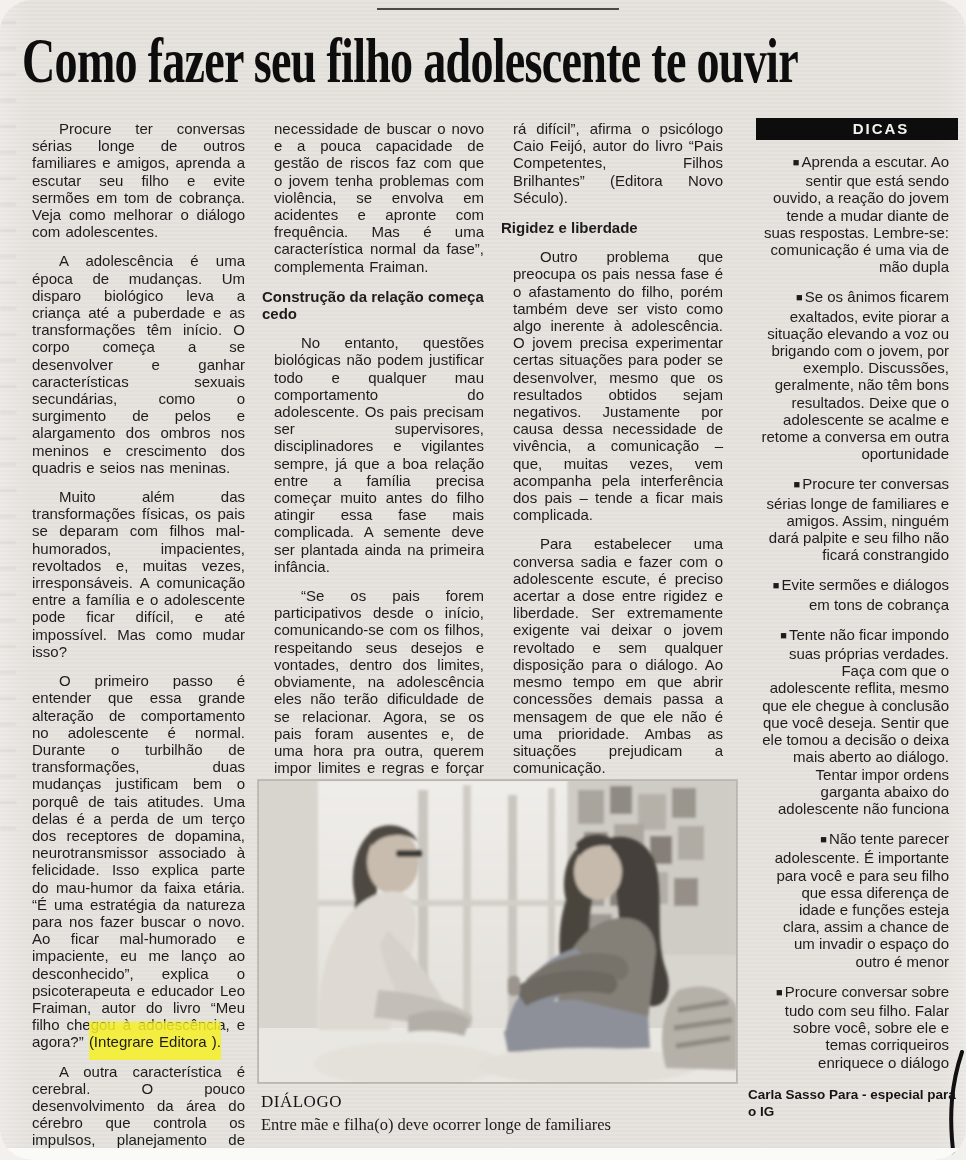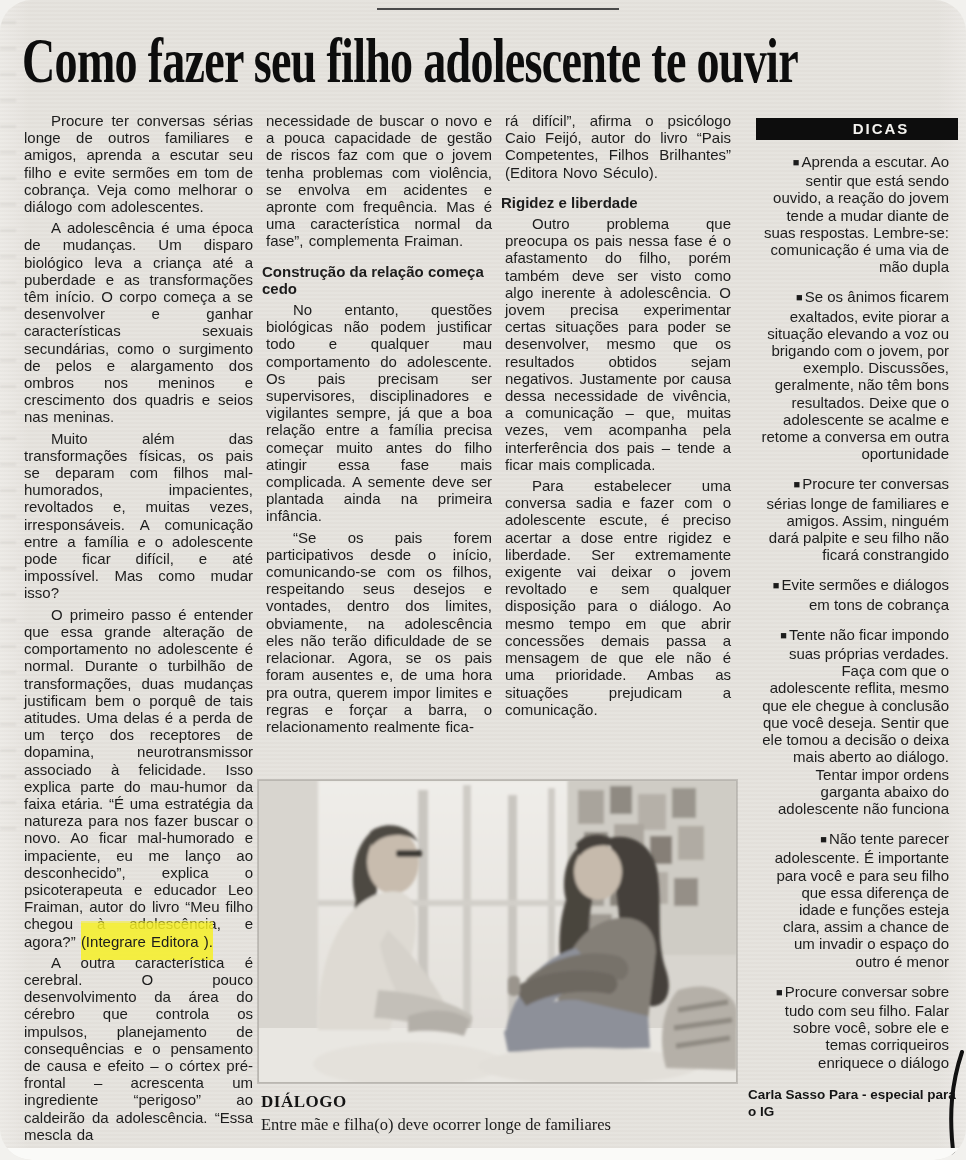--- a/index.html
+++ b/index.html
@@ -20,21 +20,21 @@
     font-family:"Liberation Serif", serif;font-weight:700;font-size:64px;
     letter-spacing:-1px;color:#0d0d0d;
     transform:scaleX(0.72);transform-origin:left top;
   }
   .col{position:absolute;overflow:hidden;}
   .col-1{left:20px;top:108px;width:237px;height:1050px;}
   .col-2{left:262px;top:108px;width:234px;height:668px;}
   .col-3{left:501px;top:108px;width:234px;height:668px;}
   .col-4{left:748px;top:112px;width:214px;height:970px;}
   .col p{
-    margin:4px;font-size:15px;line-height:17.2px;text-align:justify;
+    margin:12px;font-size:15px;line-height:17.2px;text-align:justify;
     text-indent:27px;color:#1c1c1c;word-spacing:1px;
   }
   .col p.cont{text-indent:0;}
   .subhead{
     margin:13px 0 3px 0 !important;font-weight:700;font-size:15.5px;
     line-height:18px;text-align:left !important;text-indent:0 !important;
     color:#111;word-spacing:0 !important;
   }
   .hl{background:rgba(246,240,38,0.85);box-shadow:0 -2px 0 rgba(246,240,38,0.55);padding:10px 0;}
   
@@ -52,21 +52,21 @@
     font-weight:700;font-size:13.5px;line-height:17px;text-align:left;color:#141414;
   }
   
   .photo{
     position:absolute;left:258px;top:780px;width:479px;height:303px;
     background:#d9d6d0;box-shadow:0 0 0 1px rgba(90,88,84,0.25);
   }
   .photo svg{display:block;width:100%;height:100%;}
   .caption{position:absolute;left:261px;top:1092px;width:472px;font-family:"Liberation Serif", serif;}
   .caption .kicker{
-    margin:0;font-weight:700;font-size:17px;letter-spacing:0.5px;color:#141414;
+    margin:0;font-weight:400;font-size:17px;letter-spacing:0.5px;color:#141414;
   }
   .caption .cap-text{margin:2px 0 0 0;font-size:16.5px;line-height:21px;color:#1c1c1c;}
   .bottom-strip{position:absolute;left:0;top:1148px;width:966px;height:12px;background:#fafaf8;}
   .left-artifacts{
     position:absolute;left:0;top:0;width:16px;height:830px;opacity:0.5;
     background:repeating-linear-gradient(0deg, rgba(110,105,98,0.18) 0 3px, transparent 3px 26px);
     filter:blur(1px);
   }
   .pen-mark{position:absolute;left:938px;top:1048px;width:28px;height:112px;}
 </style>

